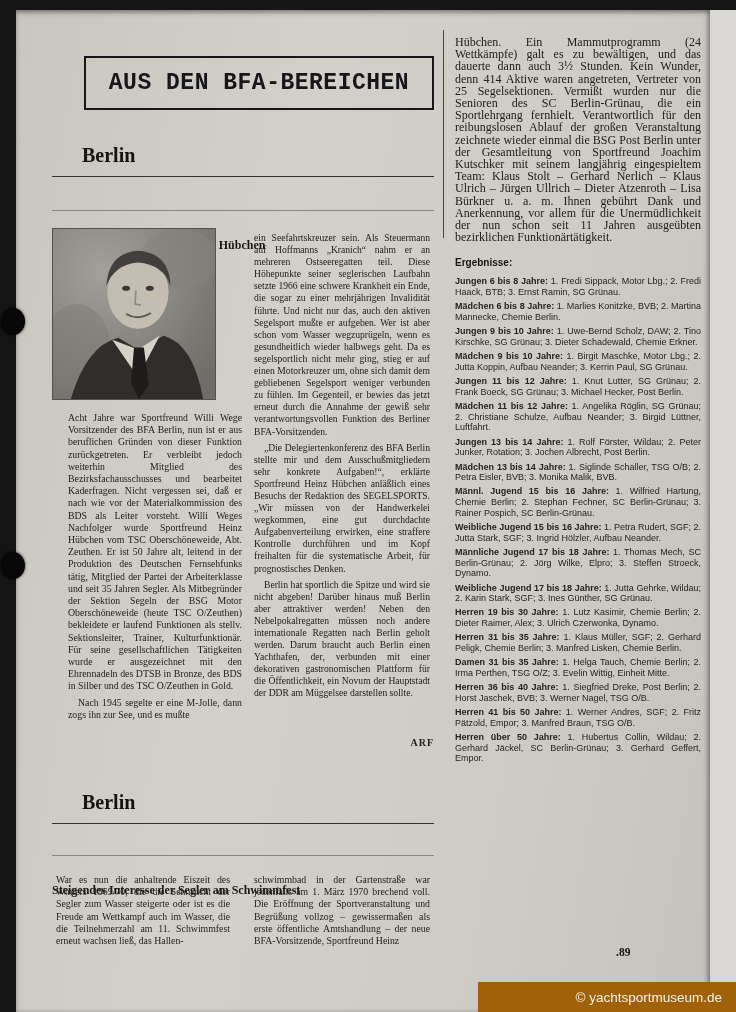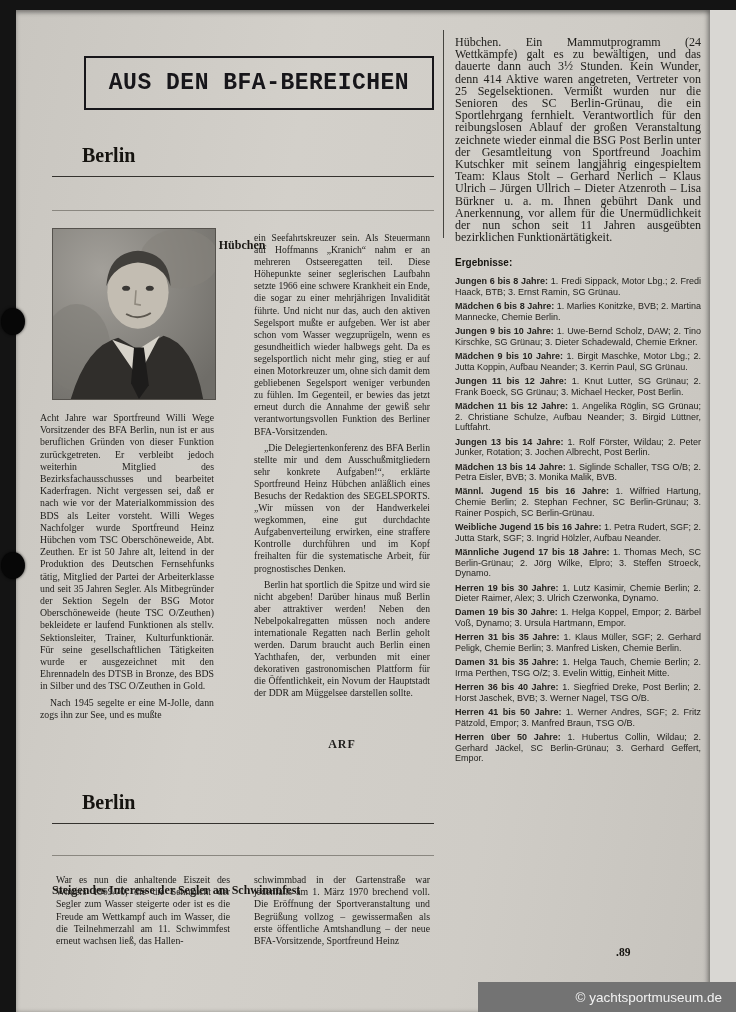--- a/index.html
+++ b/index.html
@@ -22,38 +22,38 @@
   .sec-head{position:absolute;font-weight:bold;font-size:20px;color:#15130f;margin-left:30px;}
   .rule{position:absolute;height:1px;background:#34322e;}
   .rule-light{position:absolute;height:1px;background:#8a8780;}
   .sub-head{position:absolute;font-weight:bold;font-size:12px;color:#1a1814;width:382px;margin-top:48px;}
   
   .bodycol{position:absolute;text-align:justify;overflow:hidden;color:#22211e;}
   .bodycol p{margin:4px;}
   .bodycol p.ind{text-indent:10px;}
   .c1{font-size:9.8px;line-height:12.2px;}
   .c2{font-size:9.6px;line-height:12.1px;}
-  .byline{position:absolute;left:234px;top:727px;width:184px;text-align:center;
-          font-weight:bold;font-size:12px;letter-spacing:1px;}
+  .byline{position:absolute;left:234px;top:727px;width:184px;text-align:right;
+          font-weight:bold;font-size:10px;letter-spacing:1px;}
   
   .photo{position:absolute;left:36px;top:218px;width:164px;height:172px;
          border:1px solid #55524d;box-sizing:border-box;overflow:hidden;background:#8f8d88;}
   .photo svg{display:block;width:100%;height:100%;}
   
   .rcol{position:absolute;left:439px;top:26px;width:246px;}
   .rcol-intro{font-size:12px;line-height:12.2px;text-align:justify;color:#21201d;}
   .results-head{font-family:"Liberation Sans",sans-serif;font-weight:bold;font-size:10px;
                 margin-top:14px;margin-bottom:8px;color:#16140f;}
   .results p{font-family:Liberation Sans, sans-serif;font-size:9px;line-height:10.7px;
              margin:0 0 3.5px 0;text-align:justify;color:#24231f;}
   .results .lbl{font-weight:bold;}
   .pagenum{position:absolute;left:600px;top:936px;width:84px;
            font-weight:bold;font-size:11.5px;color:#15130f;}
   
-  .wm-bar{position:absolute;right:0;bottom:0;width:258px;height:30px;background:#737373;
+  .wm-bar{position:absolute;right:0;bottom:0;width:258px;height:30px;background:#a16207;
           display:flex;align-items:center;justify-content:flex-end;padding-right:14px;
           box-sizing:border-box;}
   .wm-text{font-family:"Liberation Sans",sans-serif;font-size:13.5px;color:#f2f2f2;}
 </style>
 </head>
 <body>
 
 <div id="scan">
 
   <div id="edge-strip"></div>
@@ -86,21 +86,21 @@
         <path d="M82 120 L92 120 L97 158 L87 172 L79 156 Z" fill="#1d1c1b"></path>
         <ellipse cx="86" cy="64" rx="31" ry="37" fill="#c3bdb2"></ellipse>
         <path d="M54 58 Q56 24 86 22 Q118 24 119 58 Q112 36 86 34 Q62 36 54 58 Z" fill="#413f3b"></path>
         <ellipse cx="74" cy="60" rx="4" ry="2.6" fill="#3a3835"></ellipse>
         <ellipse cx="98" cy="60" rx="4" ry="2.6" fill="#3a3835"></ellipse>
         <path d="M84 62 L83 76 L89 77" stroke="#8f897e" stroke-width="1.6" fill="none"></path>
         <path d="M74 86 Q86 93 99 85" stroke="#5c574f" stroke-width="2" fill="none"></path>
       </svg>
     </div>
 
-    <div class="bodycol c1" style="left:20px;top:398px;width:182px;height:342px;">
+    <div class="bodycol c1" style="left:48px;top:398px;width:182px;height:342px;">
       <p>Acht Jahre war Sportfreund Willi Wege Vorsitzender des BFA Berlin, nun ist er aus beruflichen Gründen von dieser Funktion zurückgetreten. Er verbleibt jedoch weiterhin Mitglied des Bezirksfachausschusses und bearbeitet Kaderfragen. Nicht vergessen sei, daß er nach wie vor der Materialkommission des BDS als Leiter vorsteht. Willi Weges Nachfolger wurde Sportfreund Heinz Hübchen vom TSC Oberschöneweide, Abt. Zeuthen. Er ist 50 Jahre alt, leitend in der Produktion des Deutschen Fernsehfunks tätig, Mitglied der Partei der Arbeiterklasse und seit 35 Jahren Segler. Als Mitbegründer der Sektion Segeln der BSG Motor Oberschöneweide (heute TSC O/Zeuthen) bekleidete er laufend Funktionen als stellv. Sektionsleiter, Trainer, Kulturfunktionär. Für seine gesellschaftlichen Tätigkeiten wurde er ausgezeichnet mit den Ehrennadeln des DTSB in Bronze, des BDS in Silber und des TSC O/Zeuthen in Gold.</p>
       <p class="ind">Nach 1945 segelte er eine M-Jolle, dann zogs ihn zur See, und es mußte</p>
     </div>
 
     <div class="bodycol c2" style="left:234px;top:218px;width:184px;height:506px;">
       <p>ein Seefahrtskreuzer sein. Als Steuermann auf Hoffmanns „Kranich“ nahm er an mehreren Ostseeregatten teil. Diese Höhepunkte seiner seglerischen Laufbahn setzte 1966 eine schwere Krankheit ein Ende, die sogar zu einer mehrjährigen Invalidität führte. Und nicht nur das, auch den aktiven Segelsport mußte er aufgeben. Wer ist aber schon vom Wasser wegzuprügeln, wenn es gesundheitlich wieder halbwegs geht. Da es segelsportlich nicht mehr ging, stieg er auf einen Motorkreuzer um, ohne sich damit dem gebliebenen Segelsport weniger verbunden zu fühlen. Im Gegenteil, er bewies das jetzt erneut durch die Annahme der gewiß sehr verantwortungsvollen Funktion des Berliner BFA-Vorsitzenden.</p>
       <p class="ind">„Die Delegiertenkonferenz des BFA Berlin stellte mir und dem Ausschußmitgliedern sehr konkrete Aufgaben!“, erklärte Sportfreund Heinz Hübchen anläßlich eines Besuchs der Redaktion des SEGELSPORTS. „Wir müssen von der Handwerkelei wegkommen, eine gut durchdachte Aufgabenverteilung erwirken, eine straffere Kontrolle durchführen und im Kopf freihalten für die systematische Arbeit, für prognostisches Denken.</p>
       <p class="ind">Berlin hat sportlich die Spitze und wird sie nicht abgeben! Darüber hinaus muß Berlin aber attraktiver werden! Neben den Nebelpokalregatten müssen noch andere internationale Regatten nach Berlin geholt werden. Darum braucht auch Berlin einen Yachthafen, der, verbunden mit einer dekorativen gastronomischen Plattform für die Öffentlichkeit, ein Novum der Hauptstadt der DDR am Müggelsee darstellen sollte.</p>
     </div>
     <div class="byline">ARF</div>
@@ -137,24 +137,24 @@
           <p><span class="lbl">Jungen 13 bis 14 Jahre:</span><span> 1. Rolf Förster, Wildau; 2. Peter Junker, Rotation; 3. Jochen Albrecht, Post Berlin.</span></p>
 
           <p><span class="lbl">Mädchen 13 bis 14 Jahre:</span><span> 1. Siglinde Schaller, TSG O/B; 2. Petra Eisler, BVB; 3. Monika Malik, BVB.</span></p>
 
           <p><span class="lbl">Männl. Jugend 15 bis 16 Jahre:</span><span> 1. Wilfried Hartung, Chemie Berlin; 2. Stephan Fechner, SC Berlin-Grünau; 3. Rainer Pospich, SC Berlin-Grünau.</span></p>
 
           <p><span class="lbl">Weibliche Jugend 15 bis 16 Jahre:</span><span> 1. Petra Rudert, SGF; 2. Jutta Stark, SGF; 3. Ingrid Hölzler, Aufbau Neander.</span></p>
 
           <p><span class="lbl">Männliche Jugend 17 bis 18 Jahre:</span><span> 1. Thomas Mech, SC Berlin-Grünau; 2. Jörg Wilke, Elpro; 3. Steffen Stroeck, Dynamo.</span></p>
 
+          <p><span class="lbl">Weibliche Jugend 17 bis 18 Jahre:</span><span> 1. Jutta Gehrke, Wildau; 2. Karin Stark, SGF; 3. Ines Günther, SG Grünau.</span></p>
 
           <p><span class="lbl">Herren 19 bis 30 Jahre:</span><span> 1. Lutz Kasimir, Chemie Berlin; 2. Dieter Raimer, Alex; 3. Ulrich Czerwonka, Dynamo.</span></p>
 
-          <p><span class="lbl">Damen 19 bis 30 Jahre:</span><span> 1. Helga Koppel, Empor; 2. Bärbel Voß, Dynamo; 3. Ursula Hartmann, Empor.</span></p>
 
           <p><span class="lbl">Herren 31 bis 35 Jahre:</span><span> 1. Klaus Müller, SGF; 2. Gerhard Peligk, Chemie Berlin; 3. Manfred Lisken, Chemie Berlin.</span></p>
 
           <p><span class="lbl">Damen 31 bis 35 Jahre:</span><span> 1. Helga Tauch, Chemie Berlin; 2. Irma Perthen, TSG O/Z; 3. Evelin Wittig, Einheit Mitte.</span></p>
 
           <p><span class="lbl">Herren 36 bis 40 Jahre:</span><span> 1. Siegfried Dreke, Post Berlin; 2. Horst Jaschek, BVB; 3. Werner Nagel, TSG O/B.</span></p>
 
           <p><span class="lbl">Herren 41 bis 50 Jahre:</span><span> 1. Werner Andres, SGF; 2. Fritz Pätzold, Empor; 3. Manfred Braun, TSG O/B.</span></p>
 
           <p><span class="lbl">Herren über 50 Jahre:</span><span> 1. Hubertus Collin, Wildau; 2. Gerhard Jäckel, SC Berlin-Grünau; 3. Gerhard Geffert, Empor.</span></p>

